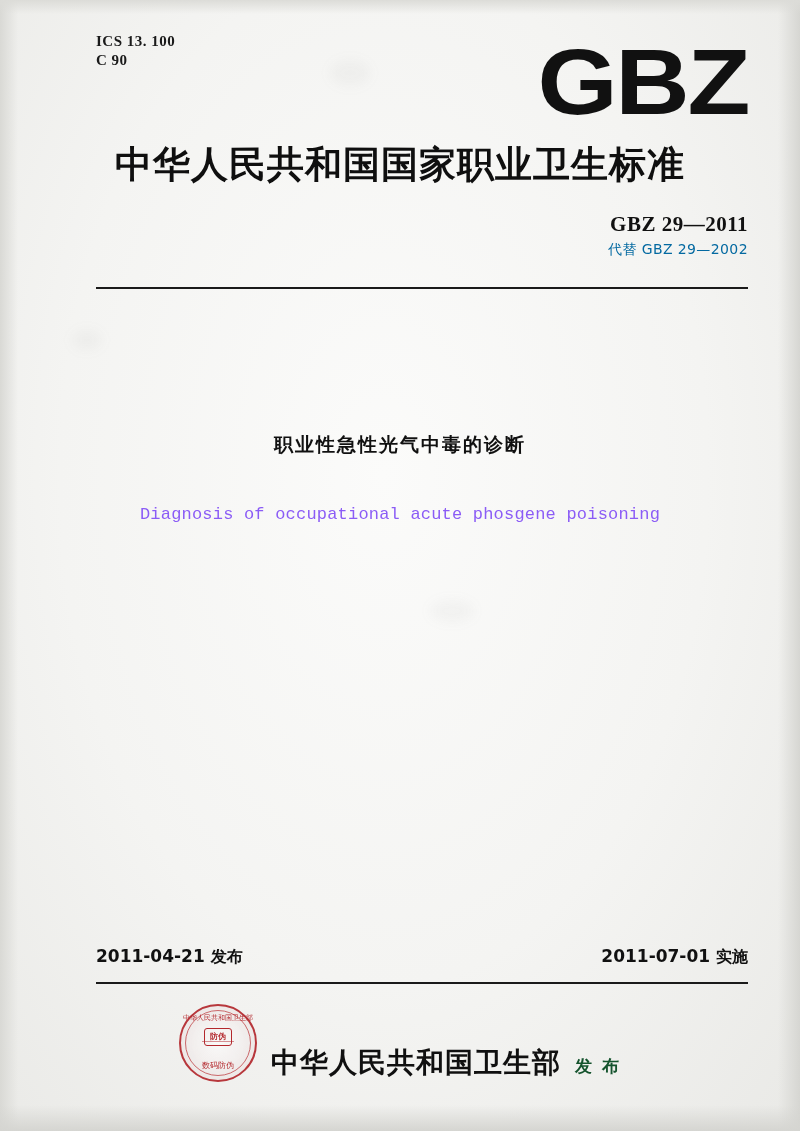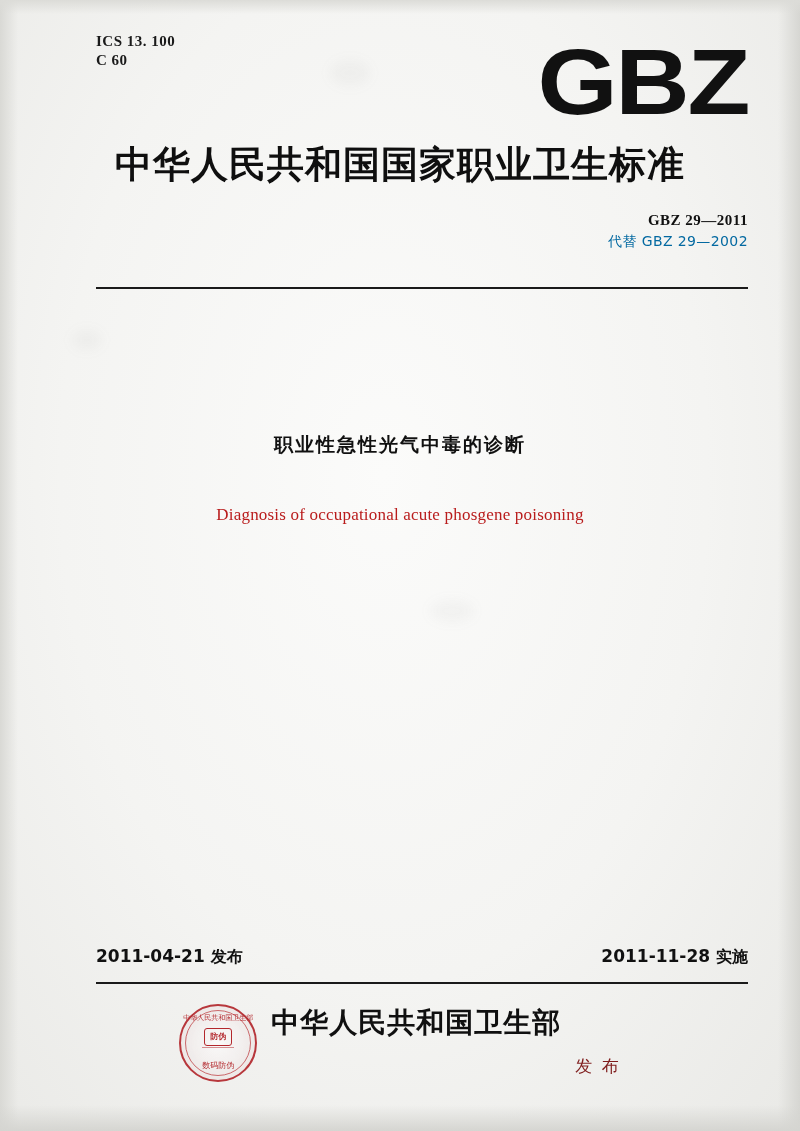--- a/index.html
+++ b/index.html
@@ -97,21 +97,21 @@
   .std-no {
     position: absolute;
     right: 52px;
     top: 212px;
     text-align: right;
     color: #111;
   }
   .std-no .main {
     font-family: "Liberation Serif", serif;
     font-weight: bold;
-    font-size: 15px;
+    font-size: 21px;
     letter-spacing: 0.5px;
   }
   .std-no .replaces {
     margin-top: 4px;
     font-family: "DejaVu Sans", sans-serif;
     font-size: 14px;
     letter-spacing: 0.4px;
     color: #0369a1;
   }
 
@@ -134,24 +134,24 @@
     font-weight: bold;
     font-size: 19px;
     letter-spacing: 2px;
     color: #101010;
   }
   .doc-subtitle {
     position: absolute;
     left: 0; right: 0;
     top: 505px;
     text-align: center;
-    font-family: Liberation Serif, serif;
+    font-family: Liberation Mono, monospace;
     font-size: 17px;
     letter-spacing: 0.2px;
-    color: #b91c1c;
+    color: #8b5cf6;
   }
 
   
   .date-row {
     position: absolute;
     left: 96px;
     right: 52px;
     top: 946px;
     display: flex;
     justify-content: space-between;
@@ -172,36 +172,36 @@
     background: #1a1a1a;
   }
 
   
   .publisher {
     position: absolute;
     left: 0; right: 0;
     top: 1004px;
     display: flex;
     justify-content: center;
-    align-items: flex-start;
+    align-items: flex-end;
     gap: 14px;
   }
   .publisher .name {
     font-family: "DejaVu Sans", sans-serif;
     font-weight: bold;
     font-size: 28px;
     letter-spacing: 1px;
     color: #101010;
   }
   .publisher .issue {
     font-family: "DejaVu Sans", sans-serif;
-    font-weight: normal;
+    font-weight: bold;
     font-size: 17px;
     letter-spacing: 2px;
-    color: #7f1d1d;
+    color: #14532d;
     align-self: flex-end;
     padding-bottom: 4px;
   }
 
   
   .seal {
     position: relative;
     width: 78px;
     height: 78px;
     flex: 0 0 auto;
@@ -242,21 +242,21 @@
   .seal .bottom-label {
     position: absolute;
     left: 50%;
     bottom: 11px;
     transform: translateX(-50%);
     font-family: "DejaVu Sans", sans-serif;
     font-size: 8px;
     color: #b3282d;
     white-space: nowrap;
     border-top: 1px solid rgba(179,40,45,0.5);
-    padding-top: 12px;
+    padding-top: 18px;
   }
   .seal .top-label {
     position: absolute;
     left: 50%;
     top: 9px;
     transform: translateX(-50%);
     font-family: "DejaVu Sans", sans-serif;
     font-size: 7px;
     color: #b3282d;
     white-space: nowrap;
@@ -275,21 +275,21 @@
 <div class="page">
   <div class="paper"></div>
   <div class="smudge" style="left:330px;top:60px;width:40px;height:26px;"></div>
   <div class="smudge" style="left:72px;top:330px;width:30px;height:20px;"></div>
   <div class="smudge" style="left:430px;top:600px;width:44px;height:22px;"></div>
 
   <div class="content">
 
     <div class="ics">
       <div>ICS 13. 100</div>
-      <div>C 60</div>
+      <div>C 90</div>
     </div>
 
     <div class="gbz-logo">GBZ</div>
 
     <div class="cn-standard-title">中华人民共和国国家职业卫生标准</div>
 
     <div class="std-no">
       <div class="main">GBZ 29—2011</div>
       <div class="replaces">代替 GBZ 29—2002</div>
     </div>
@@ -298,21 +298,21 @@
 
     <div class="doc-title">职业性急性光气中毒的诊断</div>
     <div class="doc-subtitle">Diagnosis of occupational acute phosgene poisoning</div>
 
     <div class="date-row">
       <div>
         <span>2011-04-21</span>
         <span class="cn">发布</span>
       </div>
       <div>
-        <span>2011-11-28</span>
+        <span>2011-07-01</span>
         <span class="cn">实施</span>
       </div>
     </div>
 
     <div class="rule-bottom"></div>
 
     <div class="publisher">
       <div class="seal">
         <div class="ring"></div>
         <div class="ring2"></div>

